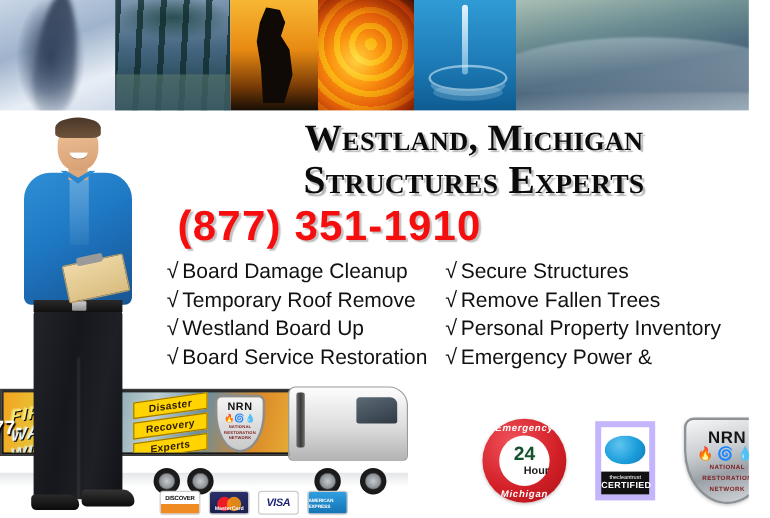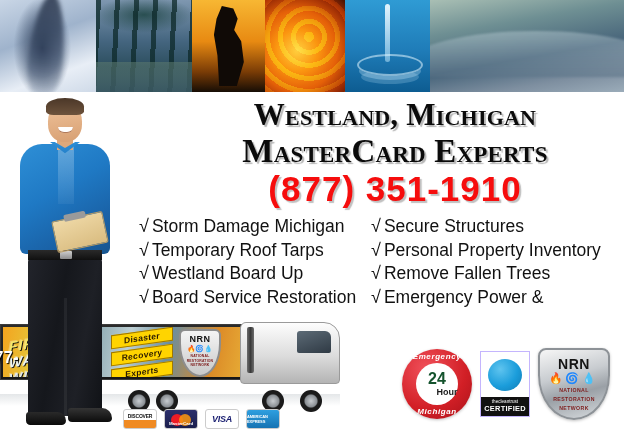--- a/index.html
+++ b/index.html
@@ -46,21 +46,21 @@
   .p6::after{content:"";position:absolute;left:-10%;top:34%;width:120%;height:50%;
         background:linear-gradient(180deg,rgba(220,235,240,.35),rgba(90,115,135,.55));
         border-radius:50% 50% 0 0/70% 70% 0 0;filter:blur(1px);}
 
   
   .headline { position:absolute; left:148px; top:97px; width:494px; text-align:center;
         font-family:"Liberation Serif", serif; font-weight:bold; color:#0b0b0b;
         font-size:31px; line-height:36px; letter-spacing:.2px; font-variant:small-caps;
         text-shadow:2px 2px 1px rgba(120,120,120,.55); }
   .headline .l2 { display:block; font-size:33px; }
-  .phone { position:absolute; left:148px; top:169px; width:494px; text-align:center;
+  .phone { position:absolute; left:148px; top:169px; width:494px; text-align:left;
         font-family:"Liberation Sans", sans-serif; font-weight:bold; color:#f60d0d;
         font-size:35px; letter-spacing:1px;
         text-shadow:2px 2px 1px rgba(150,150,150,.6); }
 
   
   .svc { position:absolute; font-size:17.5px; line-height:23.5px; color:#111;
         font-family:"Liberation Sans", sans-serif; white-space:nowrap; }
   .svc-left  { left:139px; top:215px; }
   .svc-right { left:371px; top:215px; }
   .svc li { list-style:none; display:block; }
@@ -136,47 +136,47 @@
         background:linear-gradient(100deg,#22242b 0%,#15171c 40%,#1e2026 70%,#101216 100%);
         border-radius:4px 4px 2px 2px; }
   .m-pants::after{content:"";position:absolute;left:36px;top:40px;width:3px;height:118px;
         background:rgba(255,255,255,.06);}
   .m-shoeL{ position:absolute; left:20px; top:312px; width:40px; height:13px; border-radius:4px 10px 5px 5px;
         background:linear-gradient(180deg,#2a2a2a,#0a0a0a); }
   .m-shoeR{ position:absolute; left:62px; top:308px; width:44px; height:14px; border-radius:4px 12px 5px 5px;
         background:linear-gradient(180deg,#343434,#0c0c0c); }
 
   
-  .cards { position:absolute; left:106px; top:409px; display:flex; gap:7px; align-items:center;padding-left:17px; }
+  .cards { position:absolute; left:116px; top:409px; display:flex; gap:7px; align-items:center;padding-left:17px; }
   .card { width:34px; height:20px; border-radius:3px; border:1px solid #ccc; background:#fff;
         display:flex; align-items:center; justify-content:center; overflow:hidden; }
   .c-disc { background:linear-gradient(180deg,#fff 55%,#f08a22 55%); }
   .c-disc b { font-size:5px; color:#111; letter-spacing:-.2px; margin-bottom:7px; }
   .c-mc { background:linear-gradient(180deg,#2b2f6b,#1b1f4d); position:relative; }
   .c-mc::before{content:"";position:absolute;left:6px;top:4px;width:12px;height:12px;border-radius:50%;background:#eb1c26;}
   .c-mc::after{content:"";position:absolute;left:14px;top:4px;width:12px;height:12px;border-radius:50%;background:#f79410;opacity:.88;}
   .c-mc b { position:relative; z-index:2; font-size:4.4px; color:#fff; margin-top:9px; }
   .c-visa b { font-size:9px; font-style:italic; font-weight:bold; color:#1a1f71; letter-spacing:-.3px; }
   .c-amex { background:linear-gradient(180deg,#2e9fe0,#1673b3); }
   .c-amex b { font-size:4px; color:#fff; letter-spacing:-.1px; }
 
   
-  .badges { position:absolute; left:402px; top:348px; display:flex; align-items:center; gap:8px; }
+  .badges { position:absolute; left:402px; top:348px; display:flex; align-items:center; gap:24px; }
   .badge-24 { width:70px; height:70px; border-radius:50%;
         background:radial-gradient(circle at 34% 28%, #f0505a, #d21f26 58%, #a8121a 100%);
         position:relative; box-shadow:0 1px 3px rgba(0,0,0,.25); }
   .badge-24 .inner { position:absolute; left:14px; top:14px; width:42px; height:42px; border-radius:50%;
         background:#fff; display:flex; flex-direction:column; align-items:center; justify-content:center; }
   .badge-24 .n24 { font-size:16px; font-weight:bold; color:#14532d; line-height:16px; }
   .badge-24 .hr { font-size:9px; font-weight:bold; color:#1a1a1a;margin-left:20px; }
   .badge-24 .top-txt, .badge-24 .bot-txt { position:absolute; width:100%; text-align:center;
         font-size:8px; font-weight:bold; color:#fff; font-style:italic; letter-spacing:.6px; }
   .badge-24 .top-txt { top:3px; } .badge-24 .bot-txt { bottom:3px; }
 
-  .badge-ct { width:50px; height:66px; border:1px solid #c4b5fd; background:#fff;
+  .badge-ct { width:50px; height:66px; border:5px solid #c4b5fd; background:#fff;
         display:flex; flex-direction:column; align-items:center; }
   .badge-ct .globe { width:34px; height:34px; margin-top:7px; border-radius:50%;
         background:radial-gradient(circle at 36% 32%, #5fc4ef, #1b9ddb 55%, #0f7ab3 100%);
         background-image:
           radial-gradient(circle at 36% 32%, #5fc4ef, #1b9ddb 55%, #0f7ab3 100%),
           repeating-radial-gradient(circle at 50% 50%, rgba(255,255,255,.55) 0 1px, rgba(255,255,255,0) 1px 4px); }
   .badge-ct .lbl { width:100%; margin-top:6px; background:#111; color:#fff; text-align:center; padding:2px 0 3px; }
   .badge-ct .l1 { font-size:4.6px; letter-spacing:0; }
   .badge-ct .l2 { font-size:7.4px; font-weight:bold; letter-spacing:.3px; }
 
@@ -199,35 +199,35 @@
     <div class="hero-panel p1"></div>
     <div class="hero-panel p2"></div>
     <div class="hero-panel p3"></div>
     <div class="hero-panel p4"></div>
     <div class="hero-panel p5"></div>
     <div class="hero-panel p6"></div>
   </div>
 
   <div class="headline">
     <span>Westland, Michigan</span>
-    <span class="l2">MasterCard Experts</span>
+    <span class="l2">Structures Experts</span>
   </div>
   <div class="phone">(877) 351-1910</div>
 
   <ul class="svc svc-left">
-    <li><span class="ck">√</span><span>Storm Damage Michigan</span></li>
-    <li><span class="ck">√</span><span>Temporary Roof Tarps</span></li>
+    <li><span class="ck">√</span><span>Board Damage Cleanup</span></li>
+    <li><span class="ck">√</span><span>Temporary Roof Remove</span></li>
     <li><span class="ck">√</span><span>Westland Board Up</span></li>
     <li><span class="ck">√</span><span>Board Service Restoration</span></li>
   </ul>
 
   <ul class="svc svc-right">
     <li><span class="ck">√</span><span>Secure Structures</span></li>
+    <li><span class="ck">√</span><span>Remove Fallen Trees</span></li>
     <li><span class="ck">√</span><span>Personal Property Inventory</span></li>
-    <li><span class="ck">√</span><span>Remove Fallen Trees</span></li>
     <li><span class="ck">√</span><span>Emergency Power &amp;</span>
     </li>
   </ul>
 
   <div class="truck">
     <div class="road"></div>
     <div class="trailer">
       <div class="trailer-art">
         <div class="fww">
           <span class="w1">FIRE</span>

